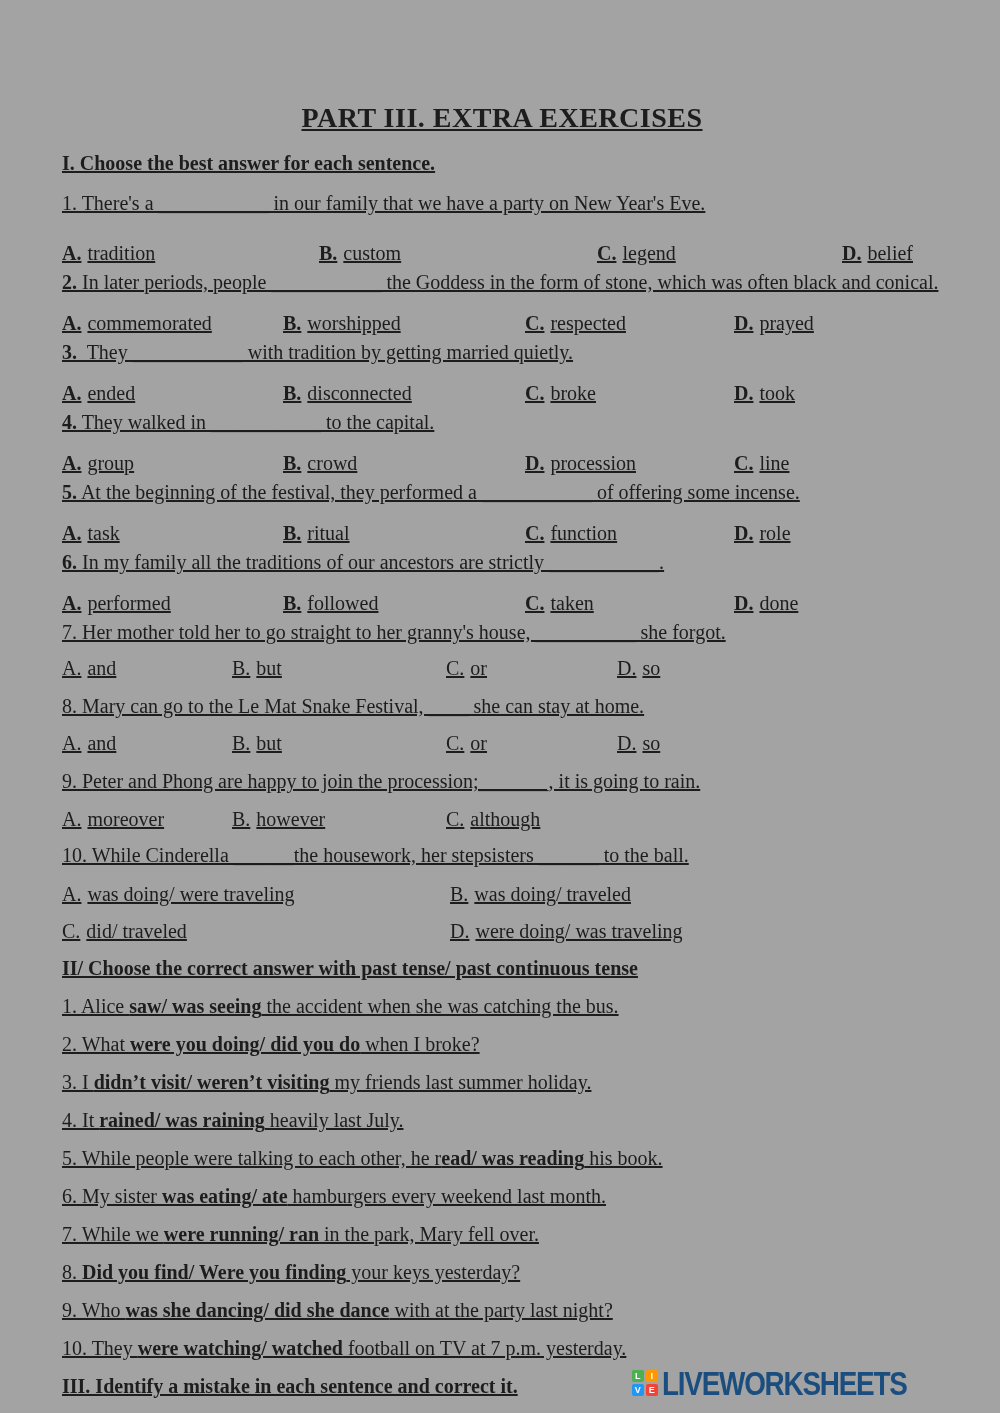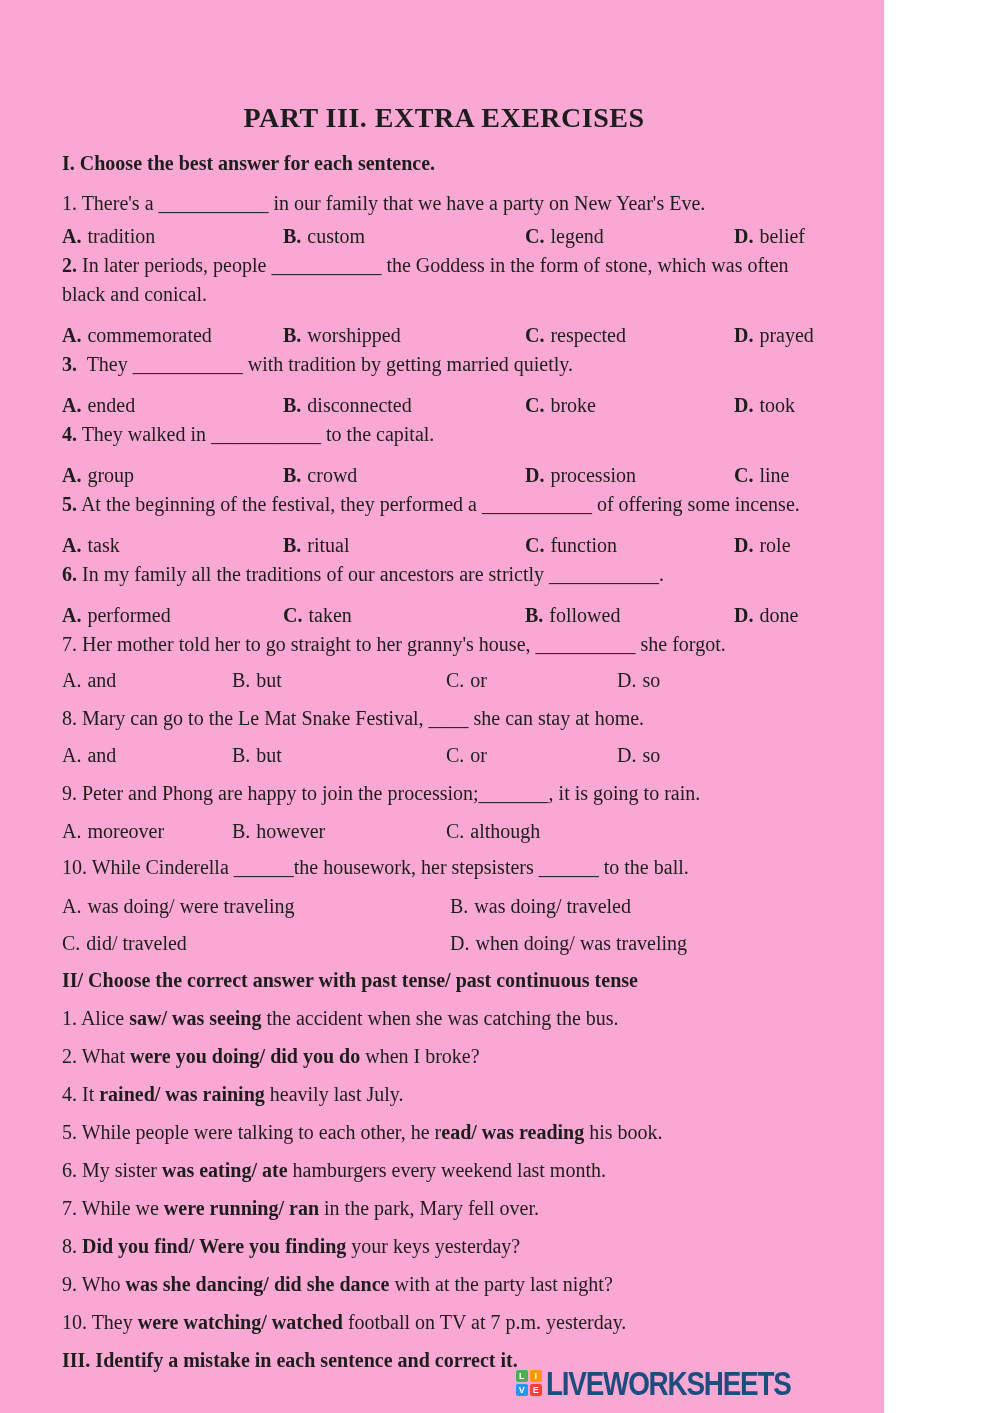--- a/index.html
+++ b/index.html
@@ -1,38 +1,39 @@
 <!DOCTYPE html>
 <html><head>
 <meta charset="utf-8">
 <style>
   html,body{margin:0;padding:0;background:#ffffff;}
   .page{
     position:relative;
-    width:884px;height:1413px;
-    background:#f9a8d4;
+    width:1000px;height:1413px;
+    background:#a3a3a3;
     font-family:"Liberation Serif","DejaVu Serif",serif;
     font-size:20px;color:#1d1d1d;
     overflow:hidden;
+    text-decoration:underline;
   }
   .content{padding:101px 58px 0 62px;}
   .title{
     text-align:center;font-weight:700;font-size:28px;line-height:33px;
     letter-spacing:.5px;
   }
   .line{line-height:29px;white-space:pre-wrap;}
   .h{font-weight:700;}
   .seg-bold{font-weight:700;}
   .opts{display:grid;line-height:29px;margin-top:12px;}
   .opts-a{grid-template-columns:221px 242px 209px 1fr;}
   .opts-b{grid-template-columns:170px 214px 171px 1fr;}
   .opts-c{grid-template-columns:388px 1fr;}
   .opts-a .ol{font-weight:700;}
   .ol{margin-right:6px;}
-  .mt4{margin-top:4px;}  .mt7{margin-top:7px;}
+  .mt4{margin-top:21px;gap:36px;}  .mt7{margin-top:7px;}
   .mt8{margin-top:8px;}  .mt9{margin-top:9px;}
   .mt10{margin-top:10px;}.mt11{margin-top:11px;}
   .mt15{margin-top:15px;}
   
   .logo{
     position:absolute;right:40px;top:1366px;
     display:flex;align-items:center;gap:4px;
   }
   .logo-grid{
     display:grid;grid-template-columns:12px 12px;grid-template-rows:12px 12px;
@@ -96,22 +97,22 @@
     <div class="opts opts-a">
       <span><span class="ol">A.</span><span class="ot">task</span></span>
       <span><span class="ol">B.</span><span class="ot">ritual</span></span>
       <span><span class="ol">C.</span><span class="ot">function</span></span>
       <span><span class="ol">D.</span><span class="ot">role</span></span>
     </div>
 
     <div class="line"><span class="seg-bold">6.</span><span> In my family all the traditions of our ancestors are strictly ___________.</span></div>
     <div class="opts opts-a">
       <span><span class="ol">A.</span><span class="ot">performed</span></span>
+      <span><span class="ol">B.</span><span class="ot">followed</span></span>
       <span><span class="ol">C.</span><span class="ot">taken</span></span>
-      <span><span class="ol">B.</span><span class="ot">followed</span></span>
       <span><span class="ol">D.</span><span class="ot">done</span></span>
     </div>
 
     <div class="line"><span>7. Her mother told her to go straight to her granny's house, __________ she forgot.</span></div>
     <div class="opts opts-b mt7">
       <span><span class="ol">A.</span><span class="ot">and</span></span>
       <span><span class="ol">B.</span><span class="ot">but</span></span>
       <span><span class="ol">C.</span><span class="ot">or</span></span>
       <span><span class="ol">D.</span><span class="ot">so</span></span>
     </div>
@@ -131,26 +132,27 @@
       <span><span class="ol">C.</span><span class="ot">although</span></span>
     </div>
 
     <div class="line mt7"><span>10. While Cinderella ______the housework, her stepsisters ______ to the ball.</span></div>
     <div class="opts opts-c mt10">
       <span><span class="ol">A.</span><span class="ot">was doing/ were traveling</span></span>
       <span><span class="ol">B.</span><span class="ot">was doing/ traveled</span></span>
     </div>
     <div class="opts opts-c mt8">
       <span><span class="ol">C.</span><span class="ot">did/ traveled</span></span>
-      <span><span class="ol">D.</span><span class="ot">when doing/ was traveling</span></span>
+      <span><span class="ol">D.</span><span class="ot">were doing/ was traveling</span></span>
     </div>
 
     <div class="line h mt8">II/ Choose the correct answer with past tense/ past continuous tense</div>
     <div class="line mt9"><span>1. Alice </span><span class="seg-bold">saw/ was seeing</span><span> the accident when she was catching the bus.</span></div>
     <div class="line mt9"><span>2. What </span><span class="seg-bold">were you doing/ did you do</span><span> when I broke?</span></div>
+    <div class="line mt9"><span>3. I </span><span class="seg-bold">didn’t visit/ weren’t visiting</span><span> my friends last summer holiday.</span></div>
     <div class="line mt9"><span>4. It </span><span class="seg-bold">rained/ was raining</span><span> heavily last July.</span></div>
     <div class="line mt9"><span>5. While people were talking to each other, he r</span><span class="seg-bold">ead/ was reading</span><span> his book.</span></div>
     <div class="line mt9"><span>6. My sister </span><span class="seg-bold">was eating/ ate</span><span> hamburgers every weekend last month.</span></div>
     <div class="line mt9"><span>7. While we </span><span class="seg-bold">were running/ ran</span><span> in the park, Mary fell over.</span></div>
     <div class="line mt9"><span>8. </span><span class="seg-bold">Did you find/ Were you finding</span><span> your keys yesterday?</span></div>
     <div class="line mt9"><span>9. Who </span><span class="seg-bold">was she dancing/ did she dance</span><span> with at the party last night?</span></div>
     <div class="line mt9"><span>10. They </span><span class="seg-bold">were watching/ watched</span><span> football on TV at 7 p.m. yesterday.</span></div>
 
     <div class="line h mt9">III. Identify a mistake in each sentence and correct it.</div>
   </div>

